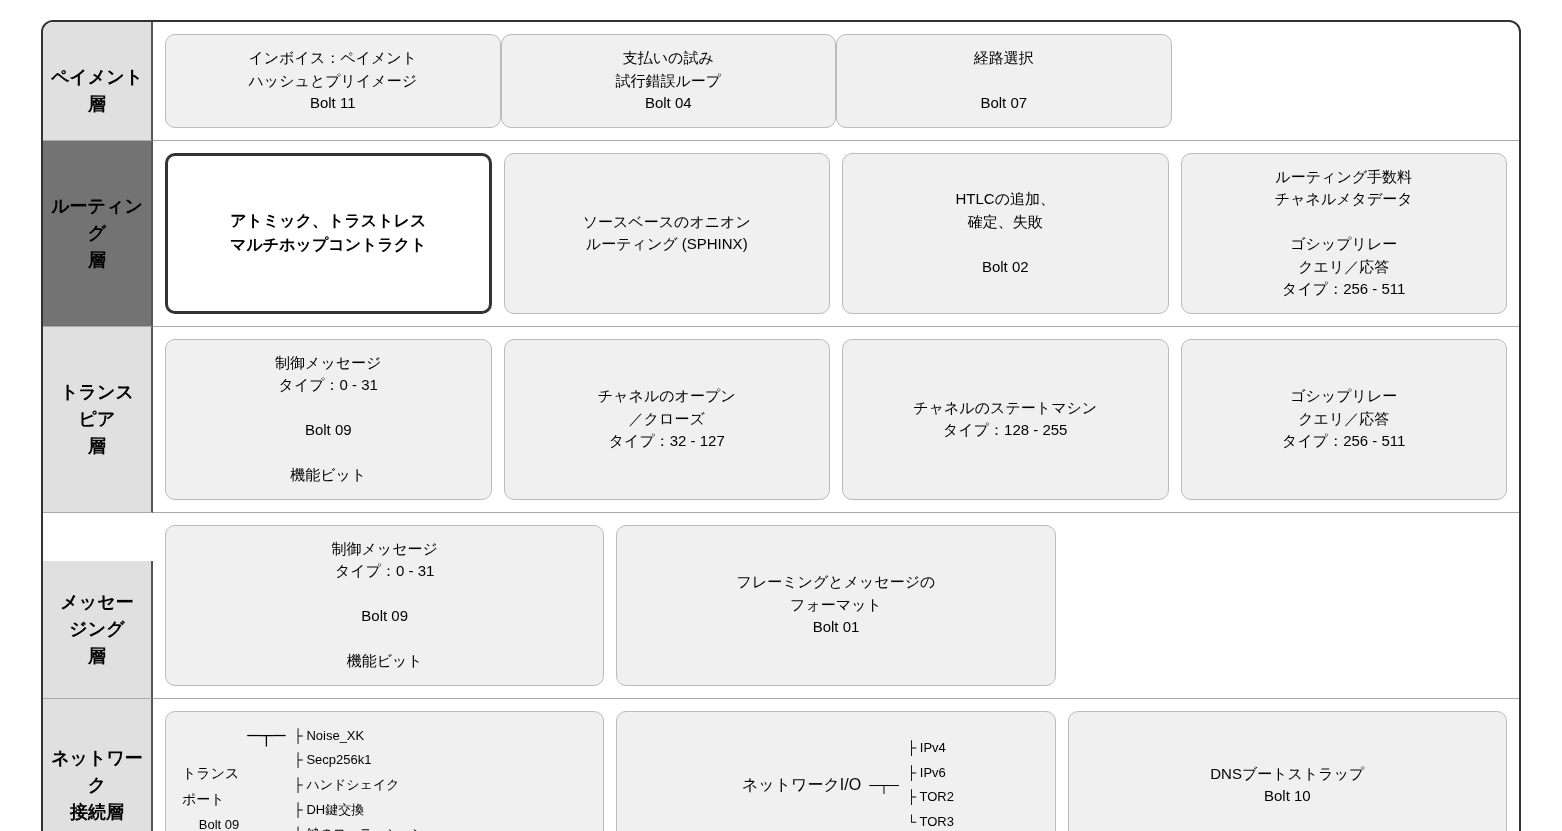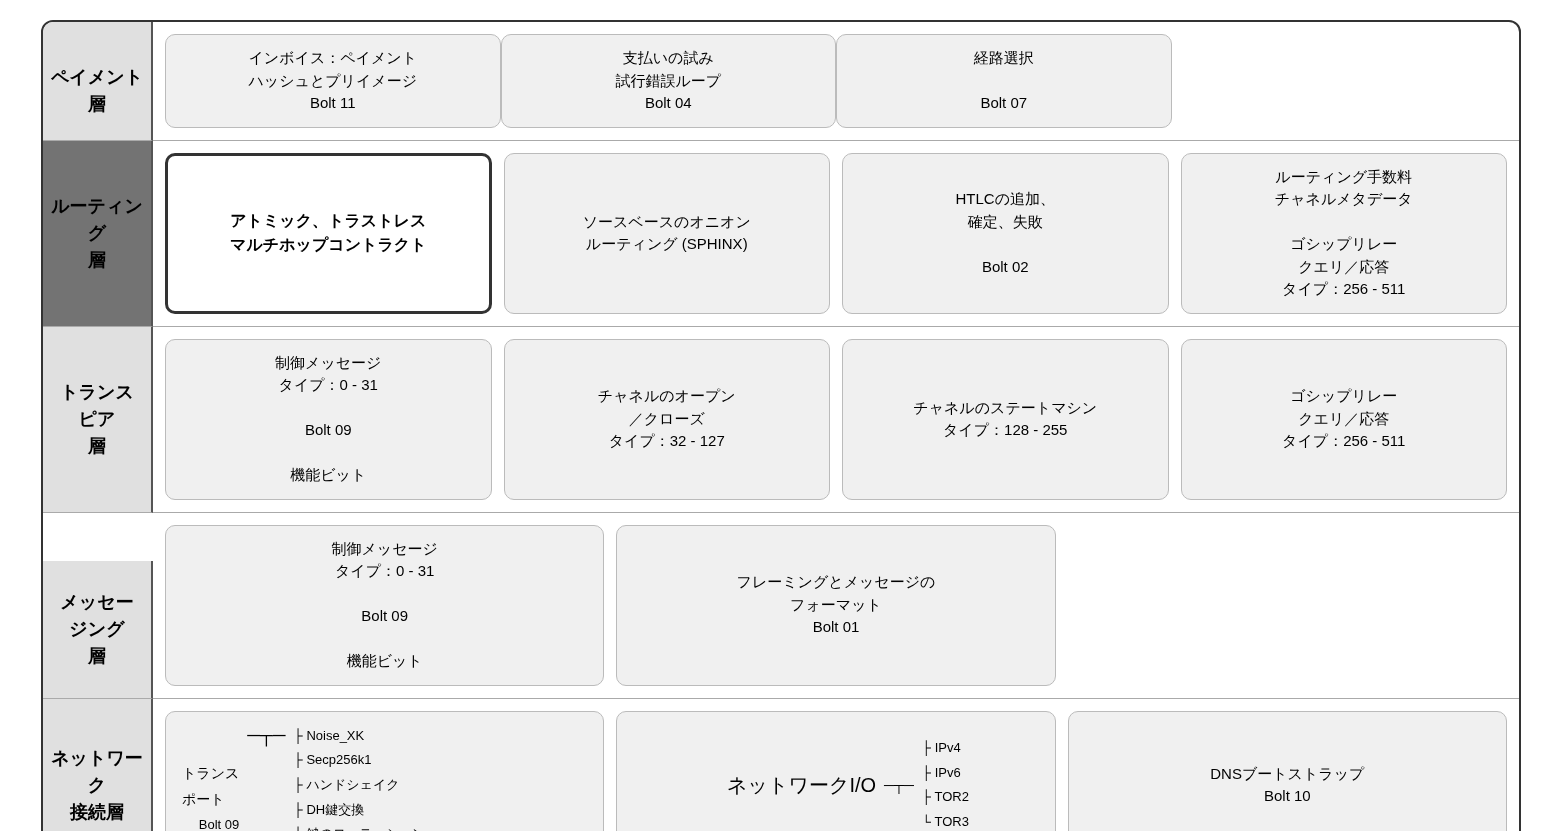--- a/index.html
+++ b/index.html
@@ -175,21 +175,21 @@
             <span>├ Secp256k1</span>
             <span>├ ハンドシェイク</span>
             <span>├ DH鍵交換</span>
             <span>└ 鍵のローテーション</span>
           </div>
         </div>
       </div>
 
       <div class="tree-card">
         <div style="display:flex; align-items:center; width:100%; justify-content:center; gap:6px;">
-          <span style="font-size:20px;margin-left:24px;">ネットワークI/O</span>
+          <span style="font-size:16px;margin-left:24px;">ネットワークI/O</span>
           <div style="font-size:14px; padding:0 2px;">─┬─</div>
           <div style="display:flex; flex-direction:column; font-size:13px; line-height:1.9;">
             <span>├ IPv4</span>
             <span>├ IPv6</span>
             <span>├ TOR2</span>
             <span>└ TOR3</span>
           </div>
         </div>
       </div>
 

